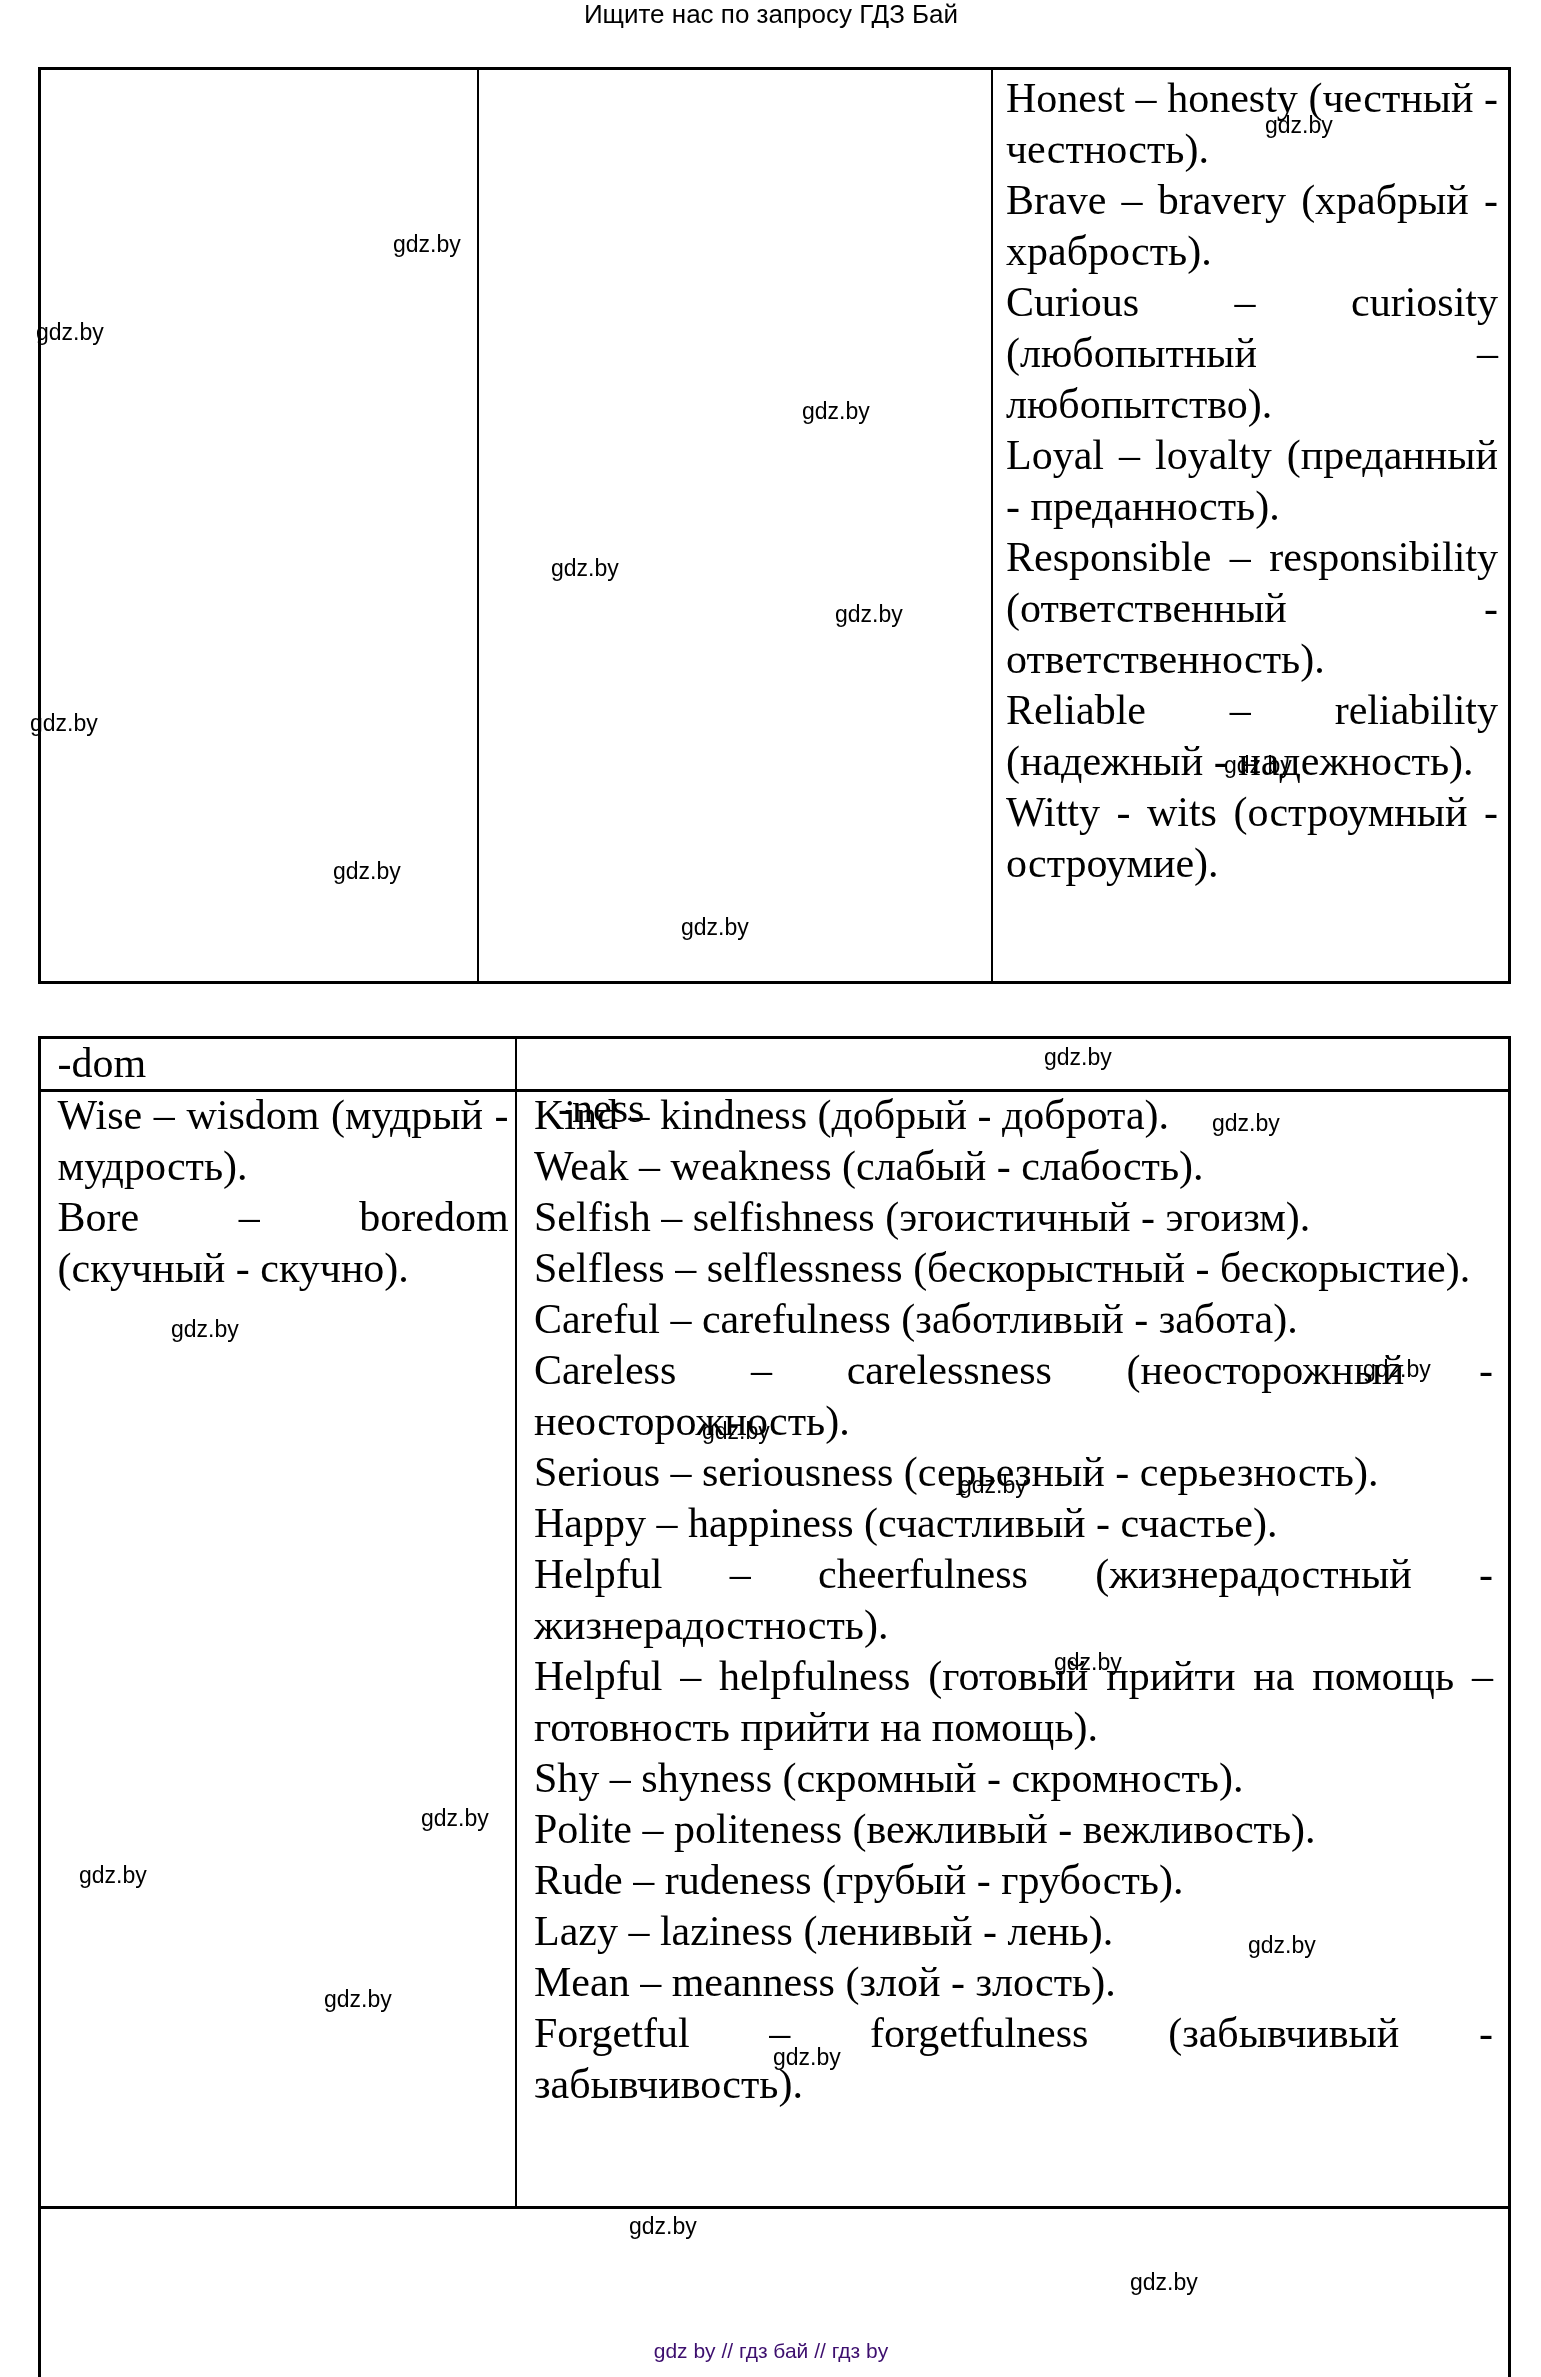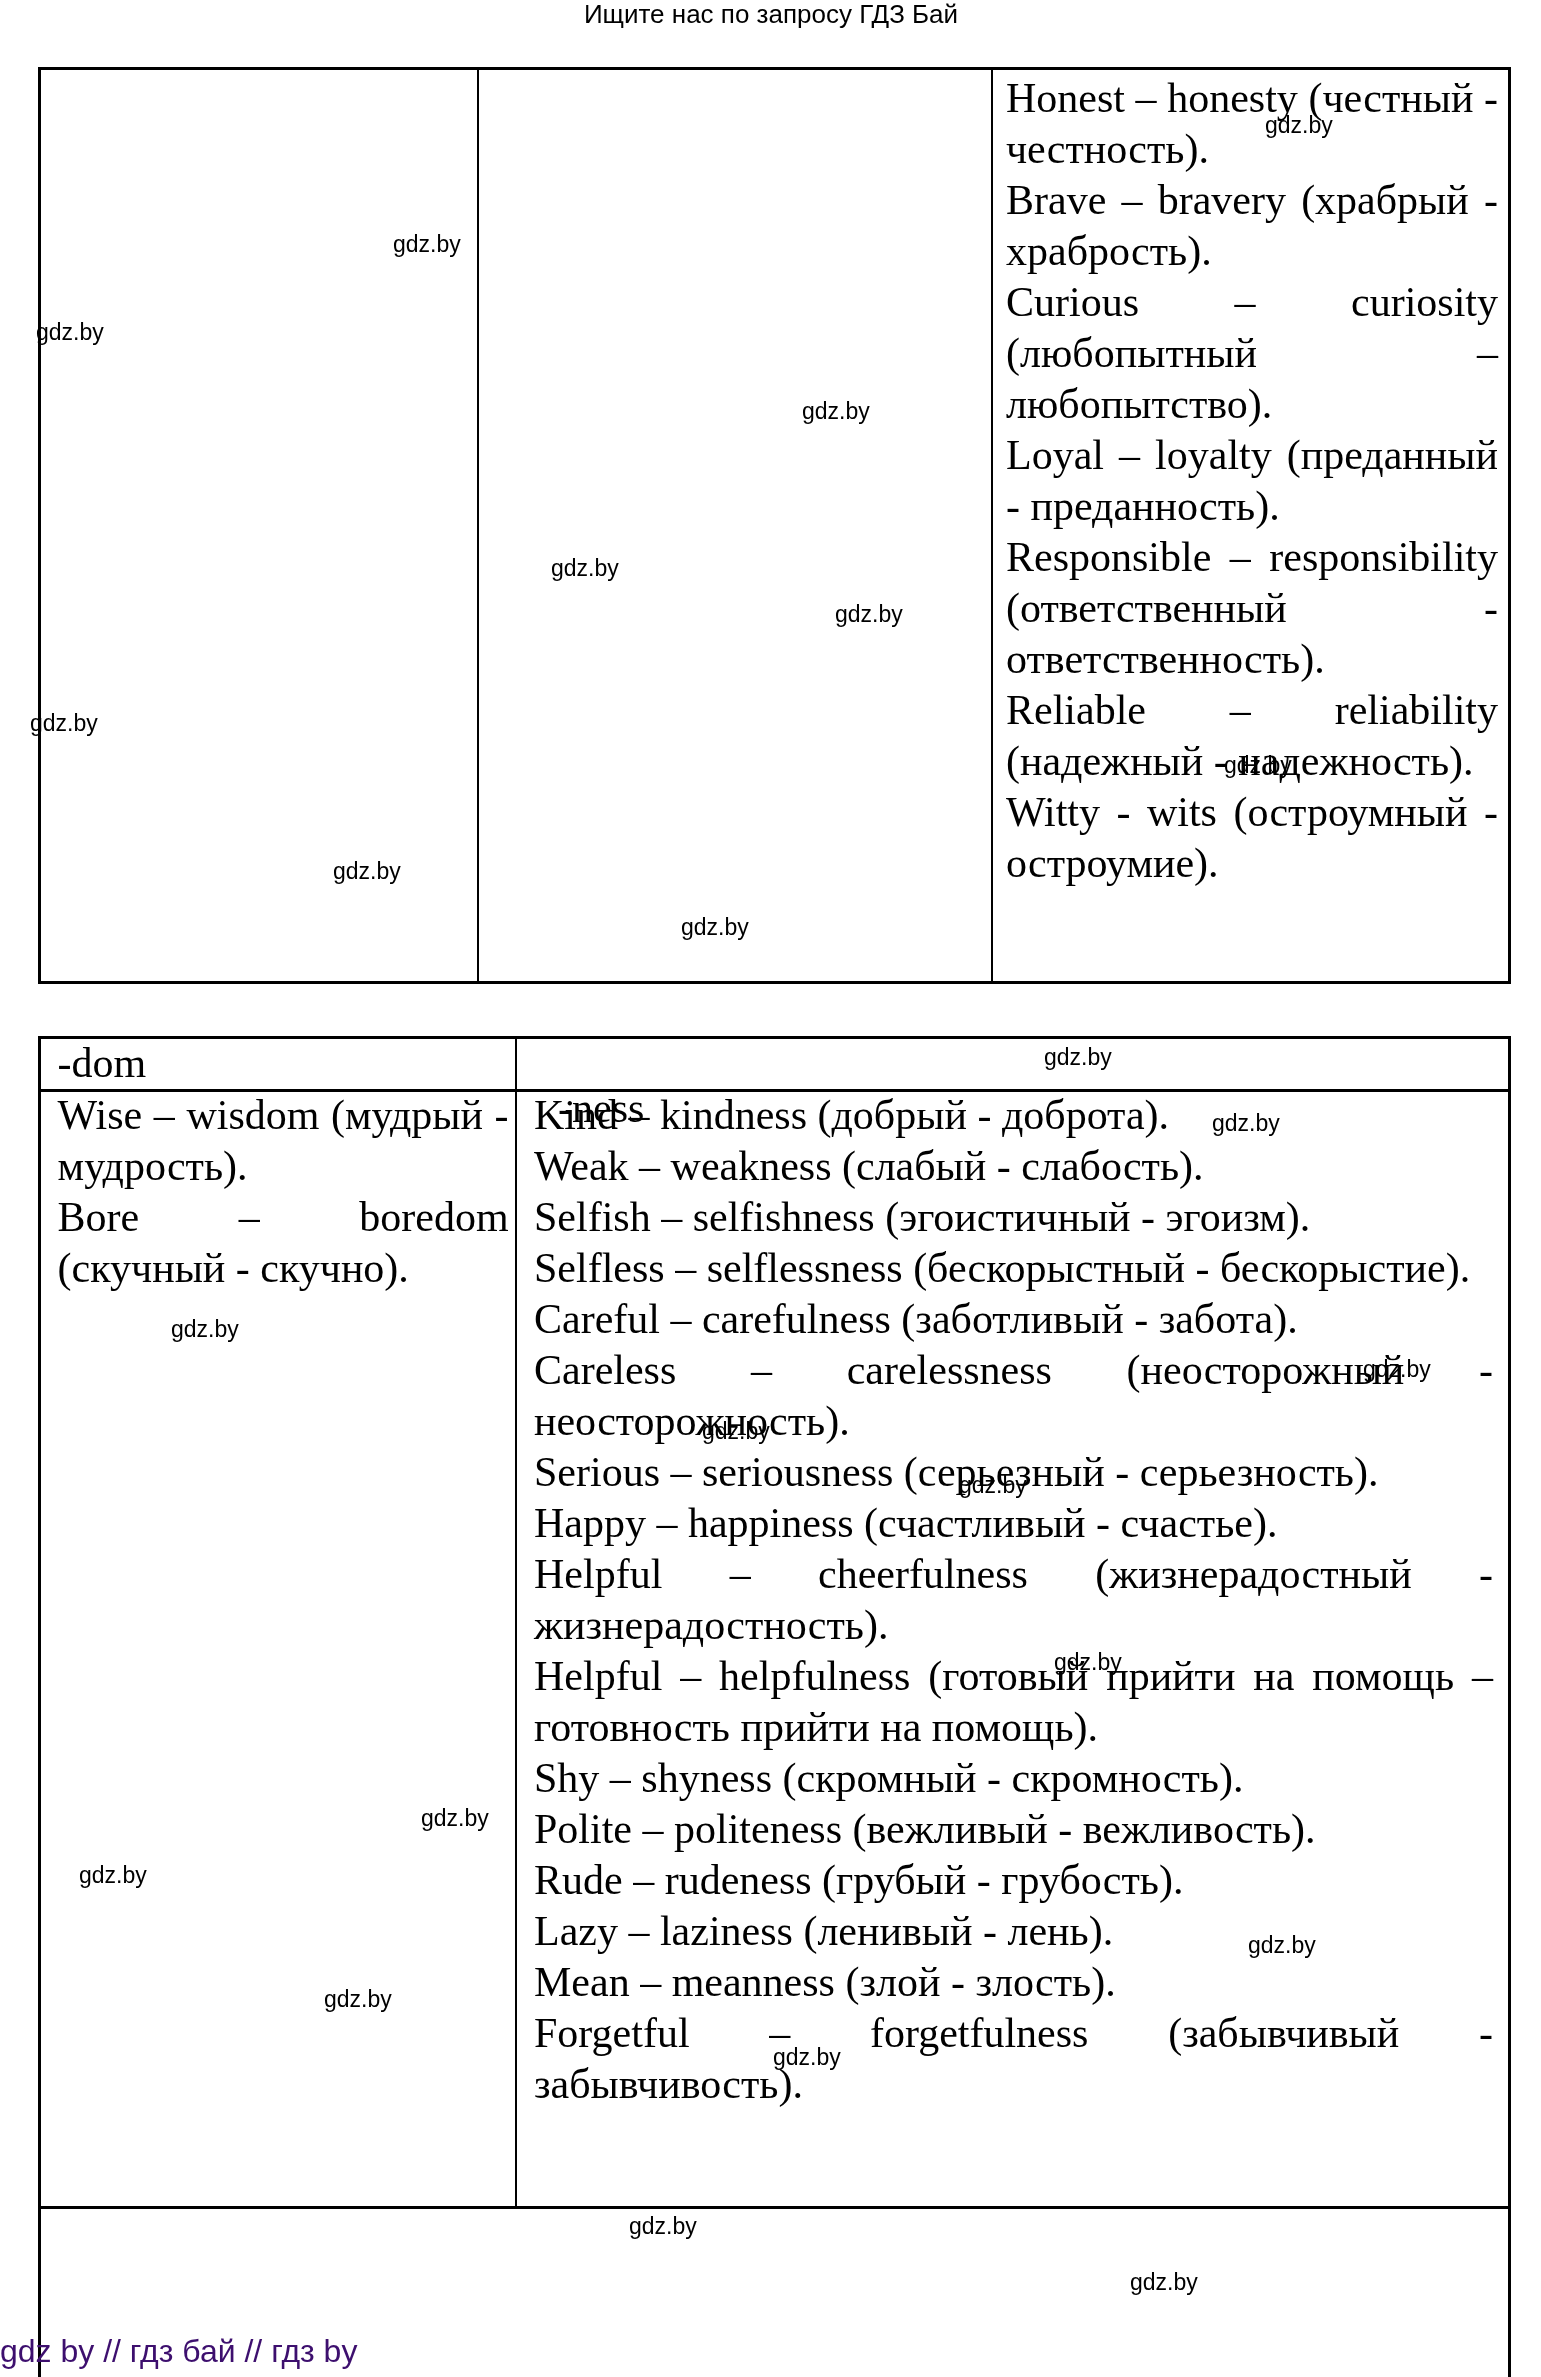--- a/index.html
+++ b/index.html
@@ -1,21 +1,21 @@
 <!DOCTYPE html>
 <html style="font-size:12px"><head>
 <meta charset="utf-8">
 <style>
   html, body { margin:0; padding:0; background:#ffffff; }
   body { width:1542px; height:2377px; position:relative; overflow:hidden;
          font-family:"Liberation Serif", "DejaVu Serif", serif; color:#000; }
   .banner { position:absolute; top:0; left:0; width:1542px; height:30px; text-align:center;
             font-family:"Liberation Sans", "DejaVu Sans", sans-serif; font-size:26px; line-height:29px; }
-  .footer { position:absolute; top:2336px; left:0; width:1542px; 
-            font-family:"Liberation Sans", "DejaVu Sans", sans-serif; font-size:32px; line-height:30px; }
+  .footer { position:absolute; top:2336px; left:0; width:1542px; text-align:center;
+            font-family:"Liberation Sans", "DejaVu Sans", sans-serif; font-size:21px; line-height:30px; }
   .tbl { position:absolute; border:3px solid #000; box-sizing:border-box; }
   .cell { position:absolute; box-sizing:border-box; }
   .vline { position:absolute; width:2.3px; background:#000; }
   .hline { position:absolute; height:3px; background:#000; }
   .txt { font-size:42px; line-height:51px; text-align:justify; text-align-last:left; }
   .entry { display:block; text-align:justify; }
   .wm { position:absolute; font-family:"Liberation Sans", "DejaVu Sans", sans-serif; font-size:23px;
         line-height:26px; color:#000; white-space:nowrap; }
 </style>
 </head>

